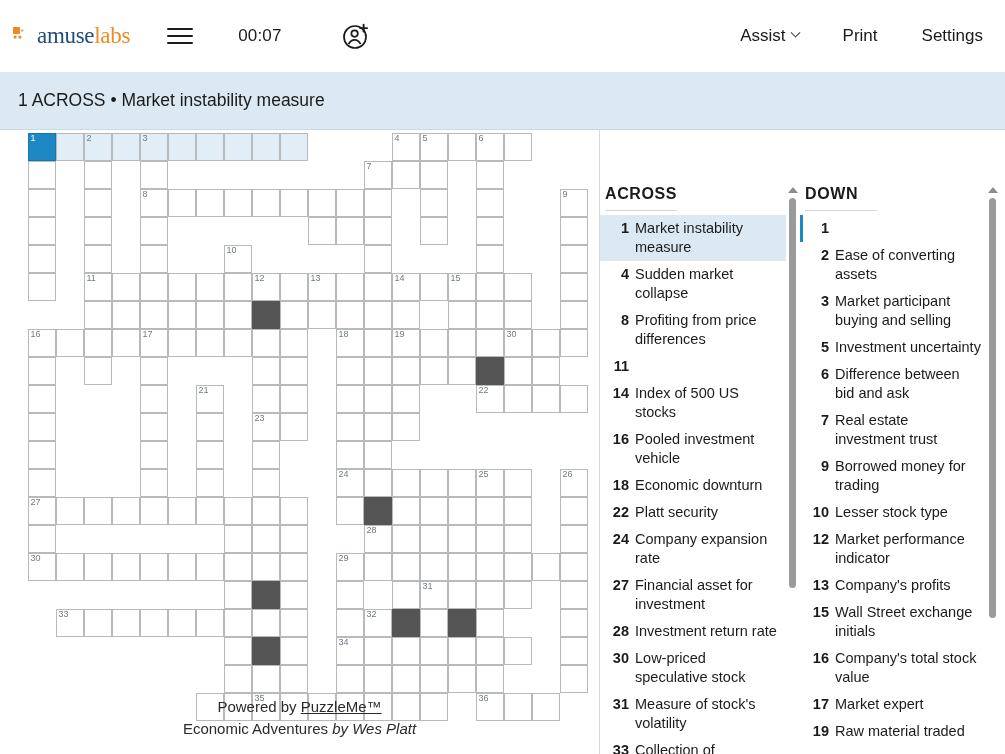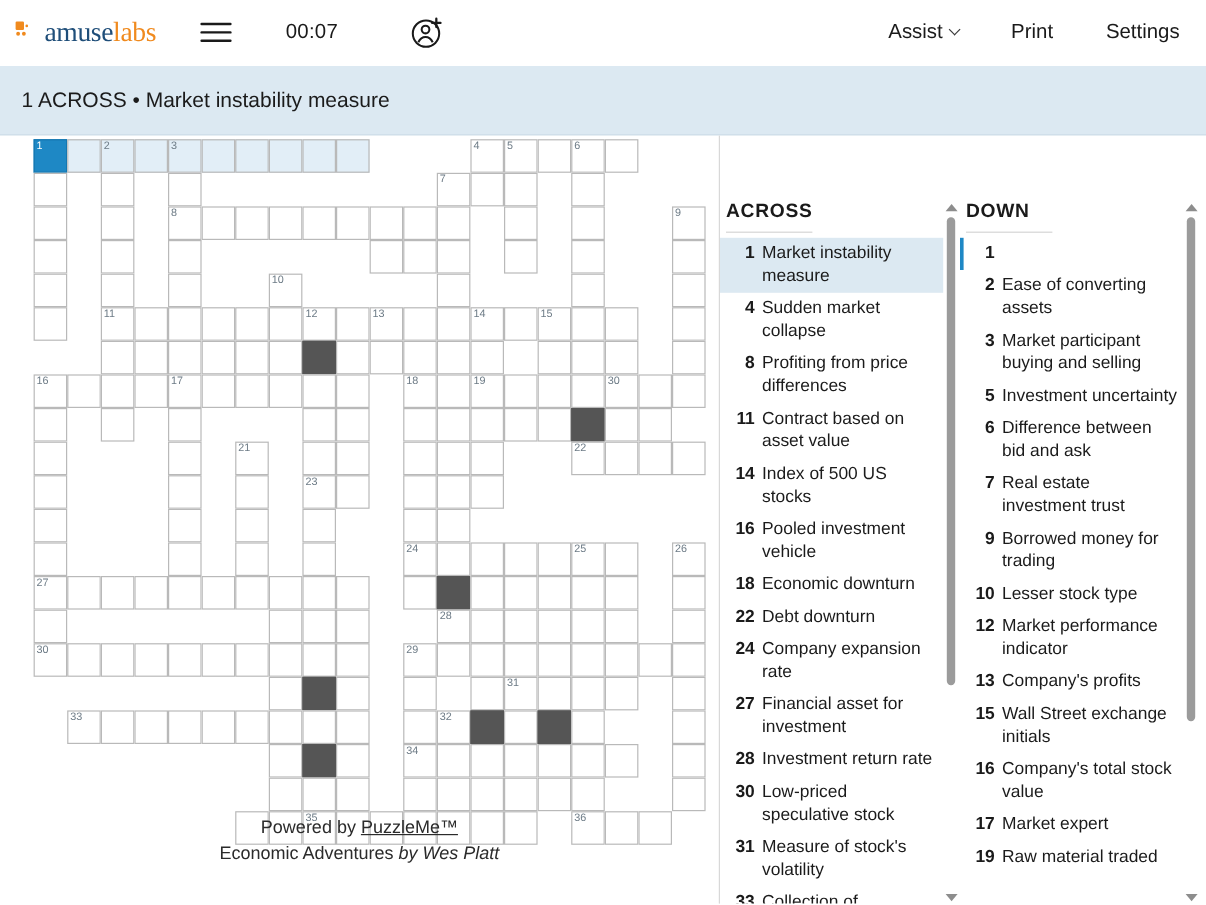--- a/index.html
+++ b/index.html
@@ -7,21 +7,21 @@
     margin: 0; padding: 0;
     width: 1005px; height: 754px;
     overflow: hidden;
     background: #ffffff;
     font-family: "Liberation Sans", sans-serif;
     -webkit-font-smoothing: antialiased;
   }
 
   
   #app-header {
-    height: 55px;
+    height: 72px;
     display: flex;
     align-items: center;
     background: #ffffff;
     border-bottom: 1px solid #ffffff;
     position: relative;
   }
   #brand {
     display: flex; align-items: center;
     margin-left: 12px;
     gap: 5px;
@@ -637,37 +637,36 @@
           <div class="clue-item">
             <span class="cnum">4</span>
             <span class="ctext">Sudden market collapse</span>
           </div>
           <div class="clue-item">
             <span class="cnum">8</span>
             <span class="ctext">Profiting from price differences</span>
           </div>
           <div class="clue-item">
             <span class="cnum">11</span>
-            <span class="ctext">Contract based on asset value</span>
           </div>
           <div class="clue-item">
             <span class="cnum">14</span>
             <span class="ctext">Index of 500 US stocks</span>
           </div>
           <div class="clue-item">
             <span class="cnum">16</span>
             <span class="ctext">Pooled investment vehicle</span>
           </div>
           <div class="clue-item">
             <span class="cnum">18</span>
             <span class="ctext">Economic downturn</span>
           </div>
           <div class="clue-item">
             <span class="cnum">22</span>
-            <span class="ctext">Debt downturn</span>
+            <span class="ctext">Platt security</span>
           </div>
           <div class="clue-item">
             <span class="cnum">24</span>
             <span class="ctext">Company expansion rate</span>
           </div>
           <div class="clue-item">
             <span class="cnum">27</span>
             <span class="ctext">Financial asset for investment</span>
           </div>
           <div class="clue-item">

